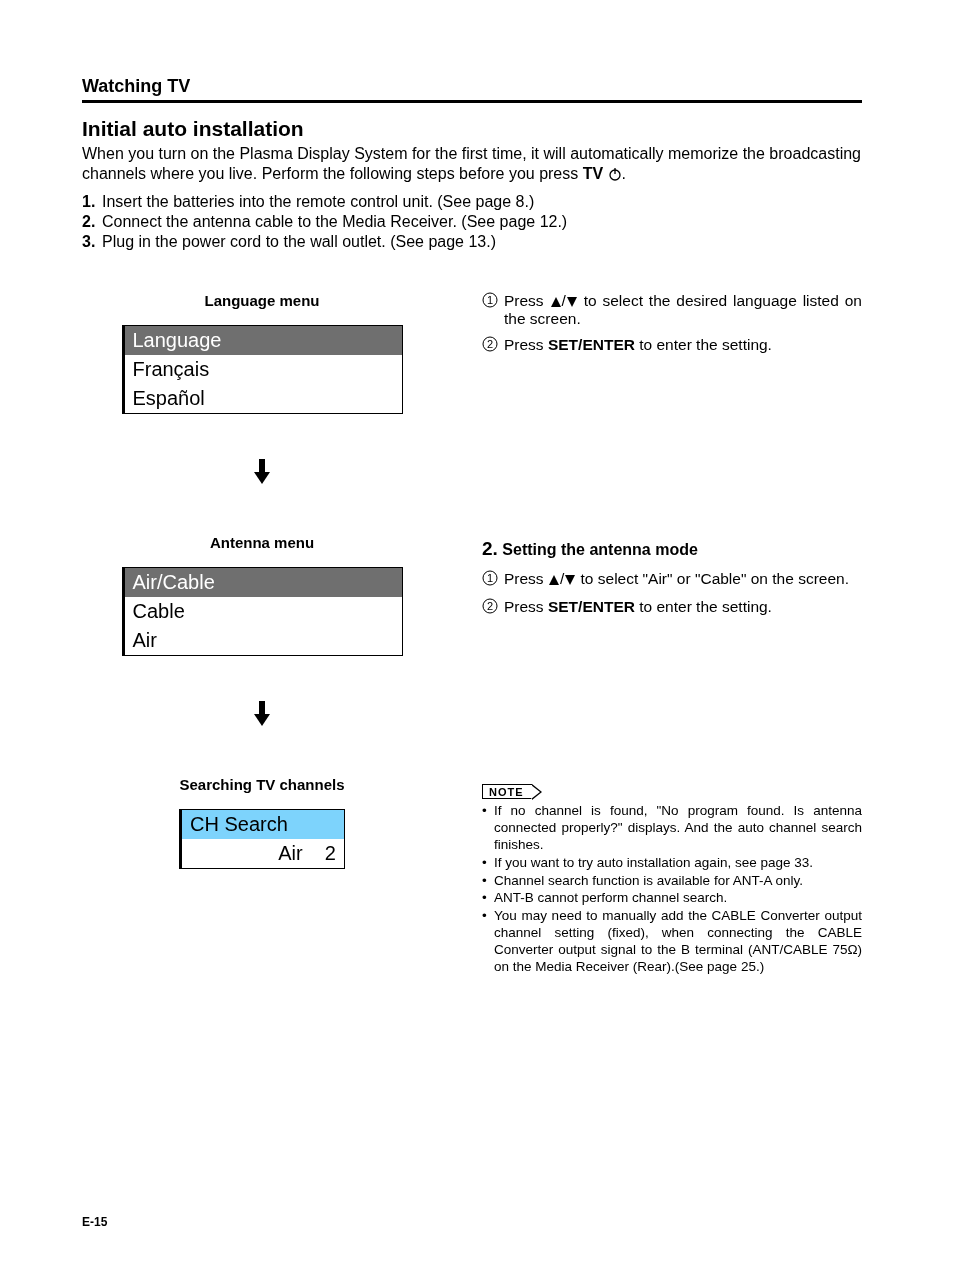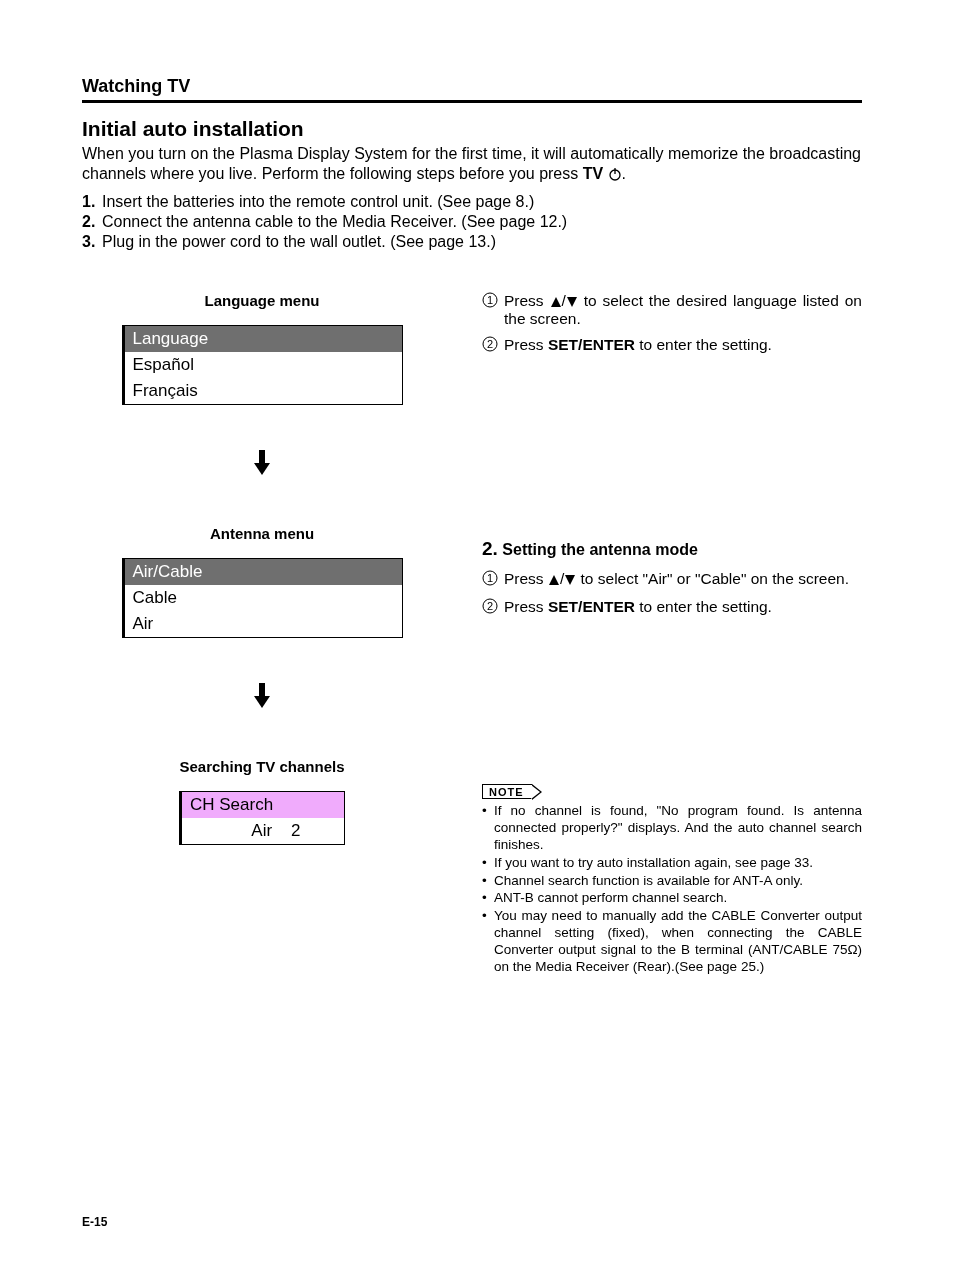--- a/index.html
+++ b/index.html
@@ -68,21 +68,21 @@
     font-weight: bold;
     font-size: 15px;
     text-align: center;
     margin-bottom: 12px;
   }
   .menu-box {
     margin: 16px auto;
     border: 1px solid #000;
     border-left: none;
     width: 280px;
-    font-size: 17px;
+    font-size: 20px;
   }
   .menu-box .hdr {
     background: #6f6f6f;
     color: #fff;
     padding: 3px 8px;
     border-left: 3px solid #000;
   }
   .menu-box .item {
     padding: 3px 8px;
     border-left: 3px solid #000;
@@ -90,24 +90,24 @@
   .menu-box .item + .item {
     border-top: none;
   }
   .menu-box.small {
     width: 165px;
   }
   .menu-box.small .hdr2 {
     padding: 3px 8px;
     border-left: 3px solid #000;
     color: #000;
-    background: #f0abfc;
+    background: #7dd3fc;
   }
   .menu-box.small .item {
-    text-align: center;
+    text-align: right;
     white-space: pre;
     padding-left: 30px;
   }
   .flow-arrow {
     text-align: center;
     margin: 45px 0;
   }
   .step-title {
     font-size: 16px;
     font-weight: bold;
@@ -220,22 +220,22 @@
     <div><span class="n">3.</span><span>Plug in the power cord to the wall outlet. (See page 13.)</span></div>
   </div>
 
   <div class="columns">
 
     <div class="left">
 
       <div class="menu-label">Language menu</div>
       <div class="menu-box">
         <div class="hdr">Language</div>
+        <div class="item">Français</div>
         <div class="item">Español</div>
-        <div class="item">Français</div>
       </div>
 
       <div class="flow-arrow">
         <svg width="20" height="26" viewBox="0 0 20 26">
           <rect x="7" y="0" width="6" height="14" fill="#000"></rect>
           <polygon points="2,13 18,13 10,25" fill="#000"></polygon>
         </svg>
       </div>
 
       <div class="menu-label">Antenna menu</div>

